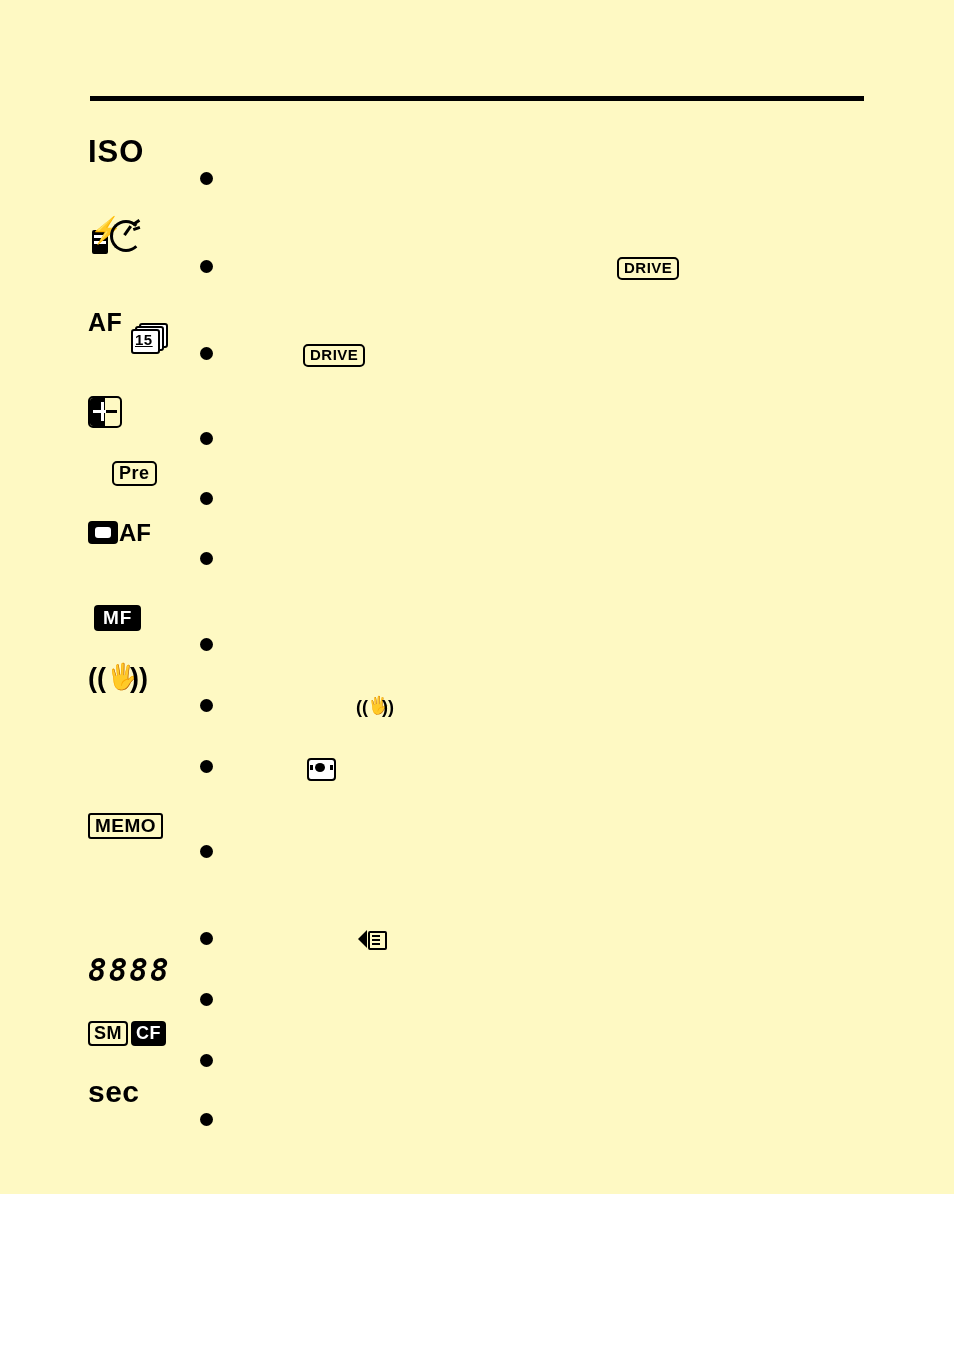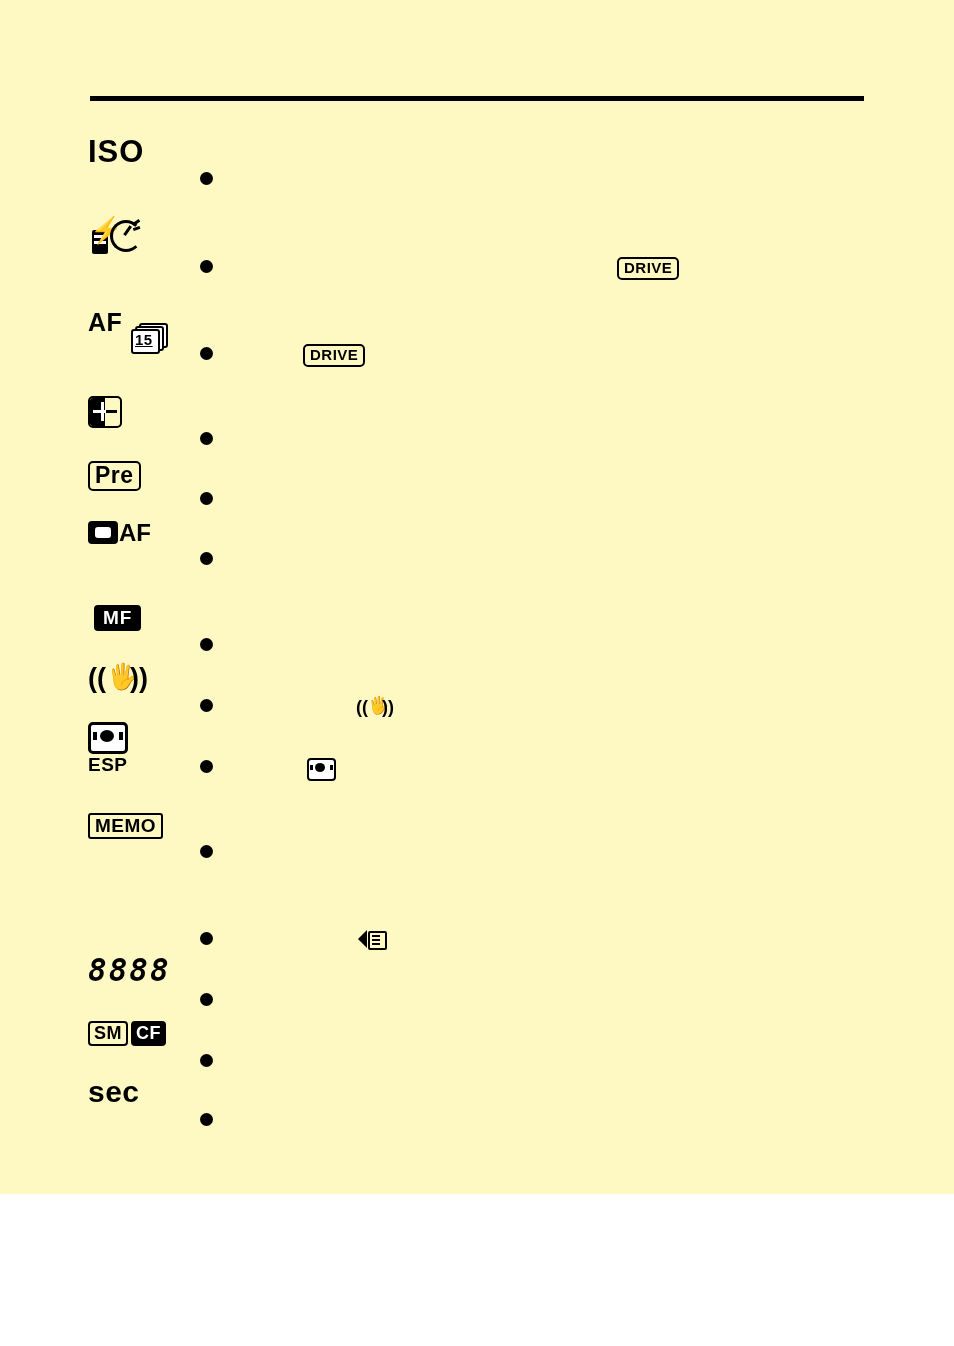--- a/index.html
+++ b/index.html
@@ -274,24 +274,25 @@
     color: #fff;
     border-radius: 4px;
     padding: 3px 5px 4px 5px;
     letter-spacing: 0.5px;
     margin-left: 3px;
   }
   .g-pre {
     display: inline-block;
     border: 2.5px solid #000;
     border-radius: 5px;
-    font-size: 23px;
+    font-size: 18px;
     font-weight: bold;
     padding: 1px 5px 2px 5px;
     letter-spacing: 0.5px;
+    margin-left: 24px;
   }
   .g-memo {
     display: inline-block;
     border: 2.5px solid #000;
     border-radius: 3px;
     font-size: 19px;
     font-weight: bold;
     padding: 1px 5px 2px 5px;
     letter-spacing: 0.5px;
   }
@@ -378,28 +379,20 @@
   </div>
   <div class="bullet" style="left:200px; top:699px;"></div>
   <div class="mini-shake" style="left:356px; top:697px;">
     <span class="wv wl1">(</span>
     <span class="wv wl2">(</span>
     <span class="hand">🖐</span>
     <span class="wv wr1">)</span>
     <span class="wv wr2">)</span>
   </div>
 
-  <div class="icon-cell g-esp" style="top:722px;">
-    <div class="mbox">
-      <span class="barL"></span>
-      <span class="dot"></span>
-      <span class="barR"></span>
-    </div>
-    <div class="esplabel">ESP</div>
-  </div>
   <div class="bullet" style="left:200px; top:760px;"></div>
   <div class="mini-meter" style="left:307px; top:758px;">
     <span class="barL"></span>
     <span class="dot"></span>
     <span class="barR"></span>
   </div>
 
   <div class="icon-cell" style="top:813px;">
     <span class="g-memo">MEMO</span>
   </div>

